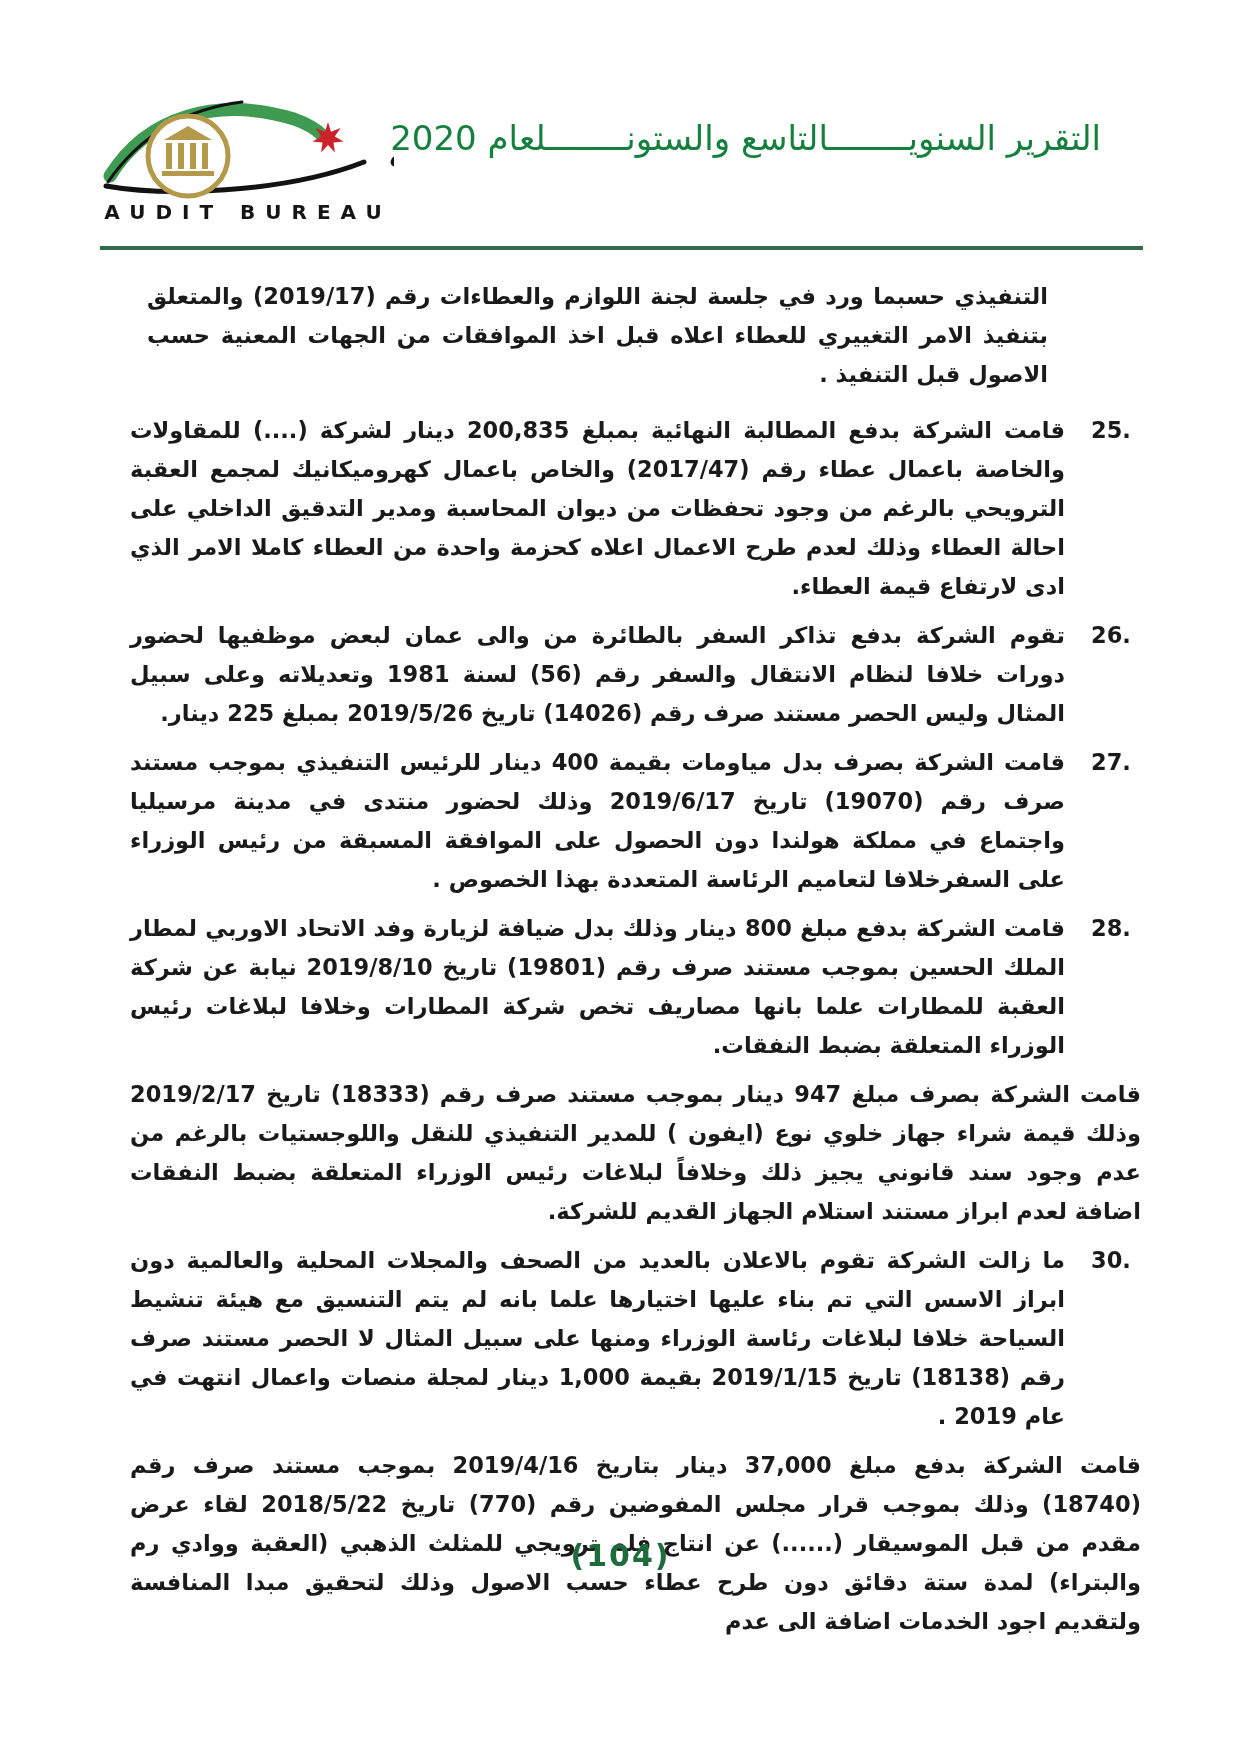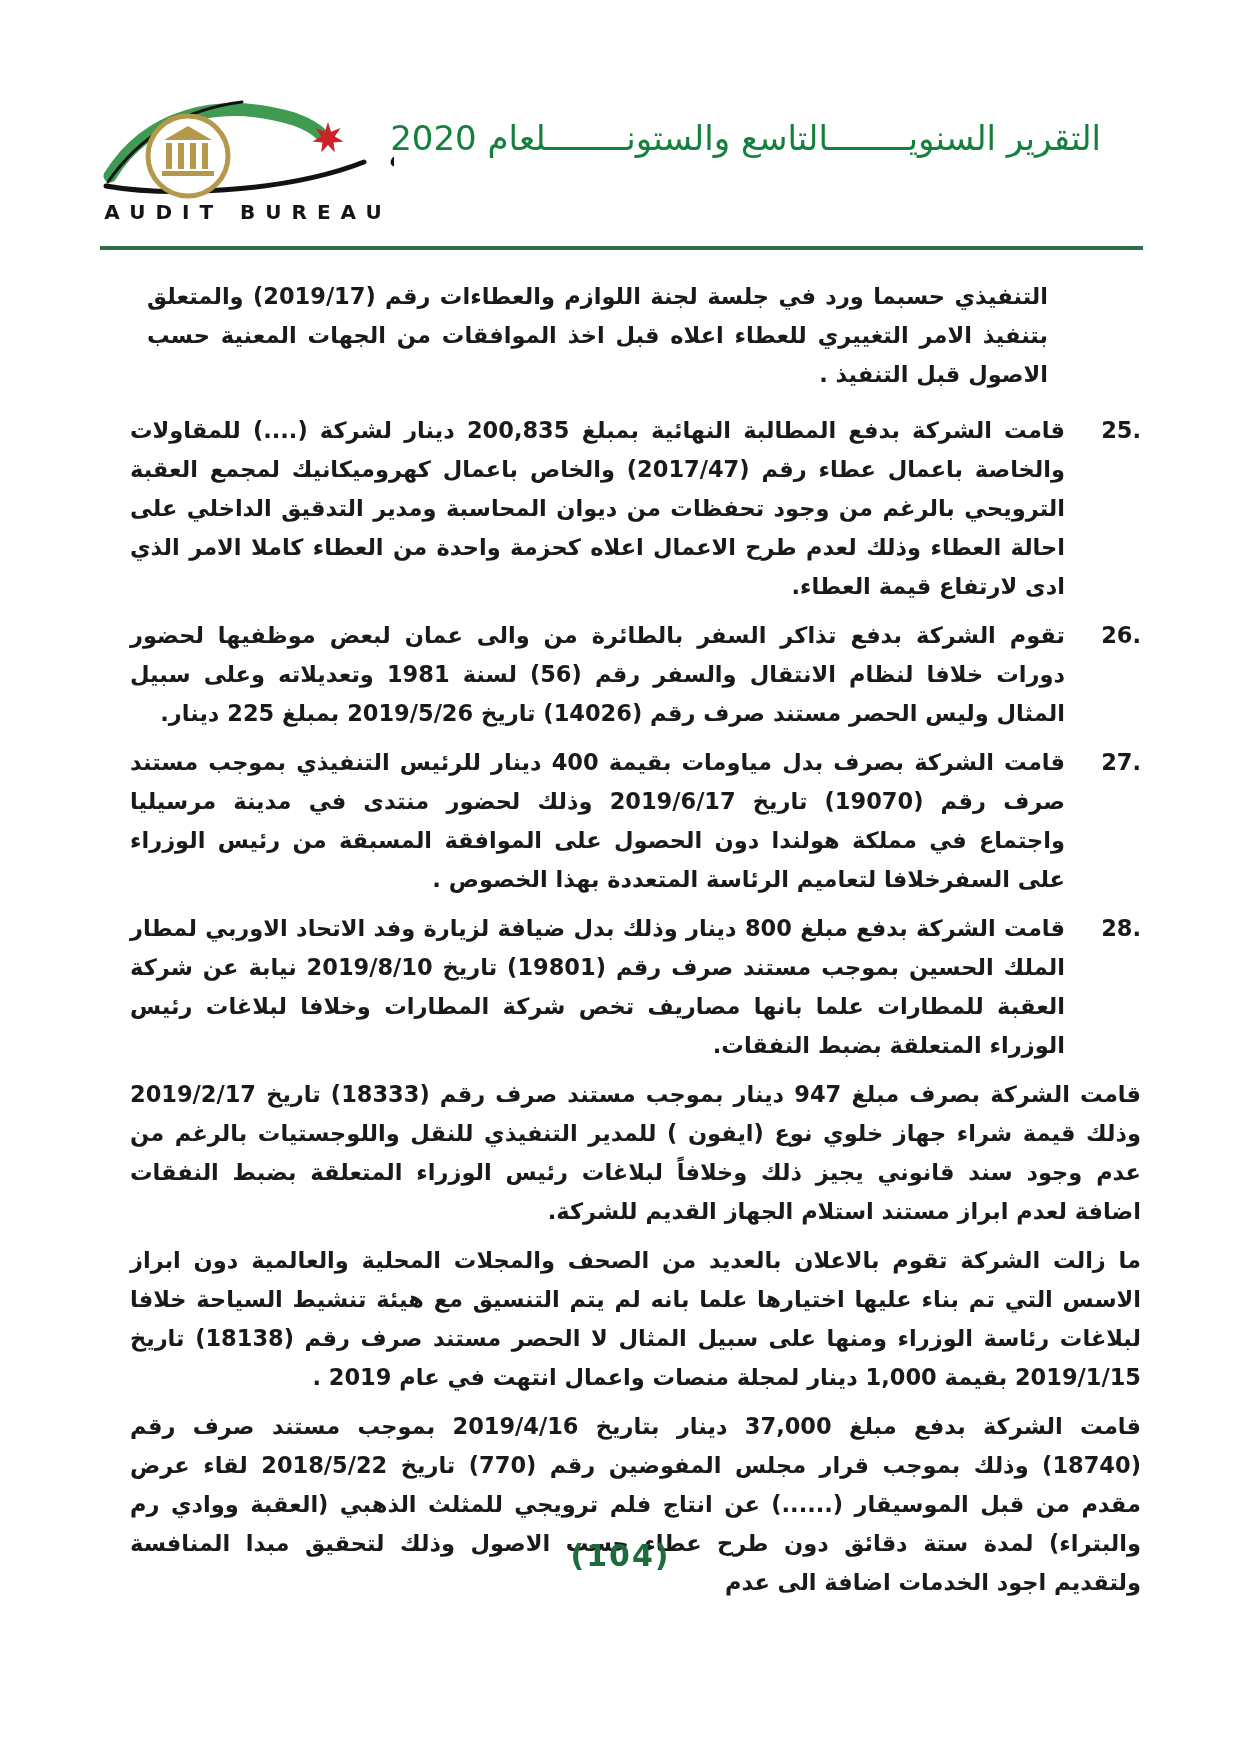--- a/index.html
+++ b/index.html
@@ -32,21 +32,21 @@
   
   .content {
     position:absolute; top:260px; left:130px; right:100px;
     direction:rtl; text-align:justify;
     color:#1a1a1a; font-weight:700;
     font-size:22.5px; line-height:39px;
   }
   .intro { margin:17px; padding-left:0; padding-right:76px; }
   .item { display:flex; margin-top:10px; column-gap:26px; }
   .item-num {
-    flex:0 0 50px; direction:ltr; text-align:right;
+    flex:0 0 50px; direction:ltr; text-align:left;
     white-space:nowrap;
   }
   .item-text { flex:1 1 auto; text-align:justify; }
 
   
   .page-number {
     position:absolute; top:1538px; left:0; width:100%;
     text-align:center; direction:ltr;
     color:#1e6b3c; font-weight:700; font-size:30px; letter-spacing:2px;
   }
@@ -110,20 +110,21 @@
     <div class="item">
       <span class="item-num">28.</span>
       <span class="item-text">قامت الشركة بدفع مبلغ 800 دينار وذلك بدل ضيافة لزيارة وفد الاتحاد الاوربي لمطار الملك الحسين بموجب مستند صرف رقم (19801) تاريخ 2019/8/10 نيابة عن شركة العقبة للمطارات علما بانها مصاريف تخص شركة المطارات وخلافا لبلاغات رئيس الوزراء المتعلقة بضبط النفقات.</span>
     </div>
 
     <div class="item">
       <span class="item-text">قامت الشركة بصرف مبلغ 947 دينار بموجب مستند صرف رقم (18333) تاريخ 2019/2/17 وذلك قيمة شراء جهاز خلوي نوع (ايفون ) للمدير التنفيذي للنقل واللوجستيات بالرغم من عدم وجود سند قانوني يجيز ذلك وخلافاً لبلاغات رئيس الوزراء المتعلقة بضبط النفقات اضافة لعدم ابراز مستند استلام الجهاز القديم للشركة.</span>
     </div>
 
     <div class="item">
+      <span class="item-num">30.</span>
       <span class="item-text">ما زالت الشركة تقوم بالاعلان بالعديد من الصحف والمجلات المحلية والعالمية دون ابراز الاسس التي تم بناء عليها اختيارها علما بانه لم يتم التنسيق مع هيئة تنشيط السياحة خلافا لبلاغات رئاسة الوزراء ومنها على سبيل المثال لا الحصر مستند صرف رقم (18138) تاريخ 2019/1/15 بقيمة 1,000 دينار لمجلة منصات واعمال انتهت في عام 2019 .</span>
     </div>
 
     <div class="item">
       <span class="item-text">قامت الشركة بدفع مبلغ 37,000 دينار بتاريخ 2019/4/16 بموجب مستند صرف رقم (18740) وذلك بموجب قرار مجلس المفوضين رقم (770) تاريخ 2018/5/22 لقاء عرض مقدم من قبل الموسيقار (......) عن انتاج فلم ترويجي للمثلث الذهبي (العقبة ووادي رم والبتراء) لمدة ستة دقائق دون طرح عطاء حسب الاصول وذلك لتحقيق مبدا المنافسة ولتقديم اجود الخدمات اضافة الى عدم</span>
     </div>
 
   </main>
 
   <footer>

